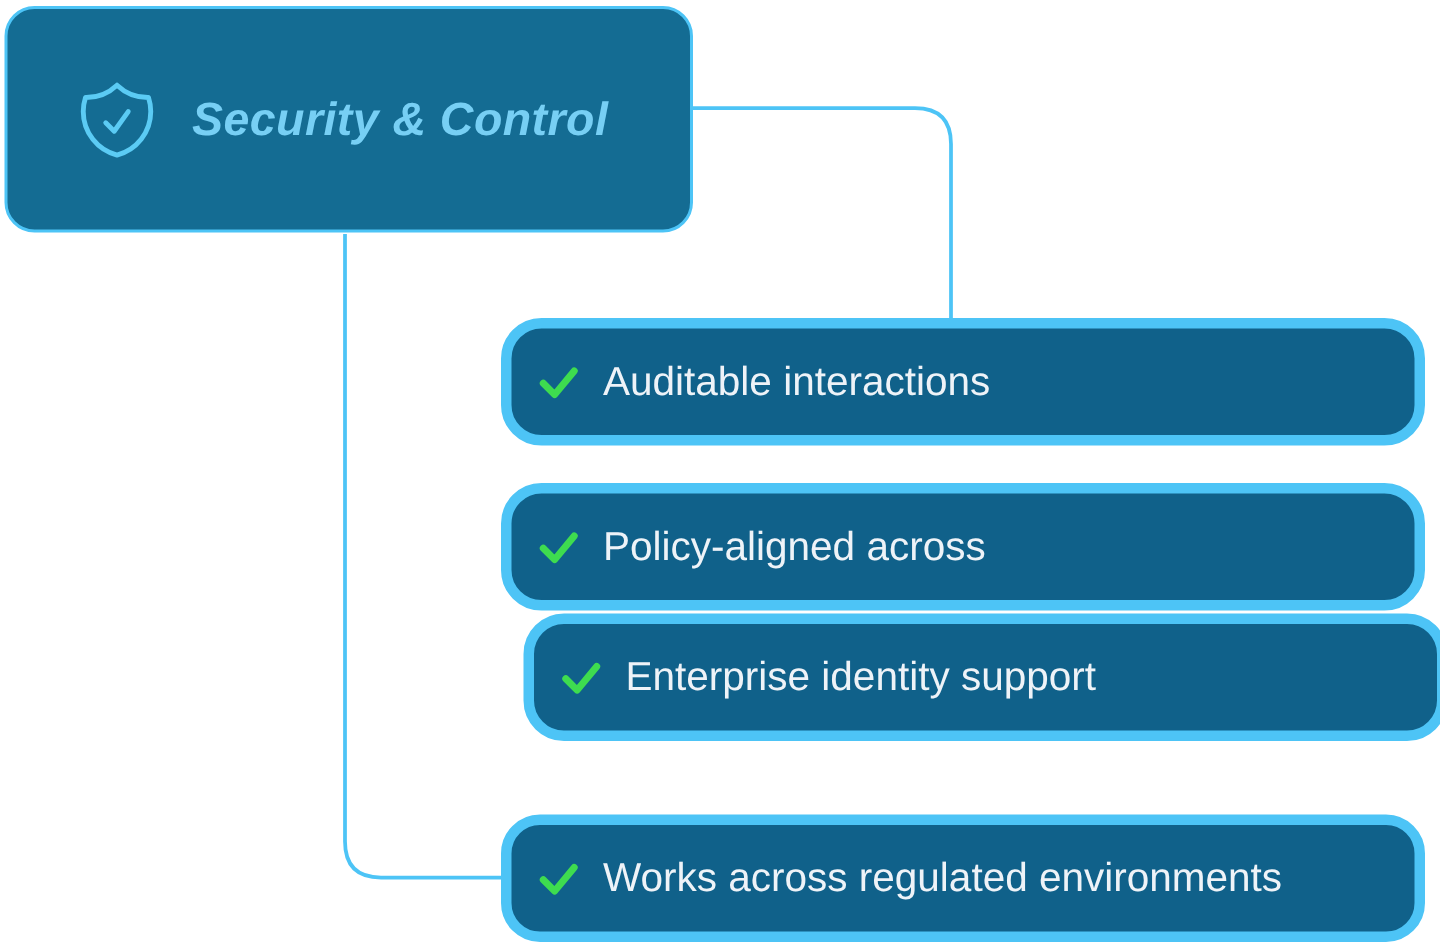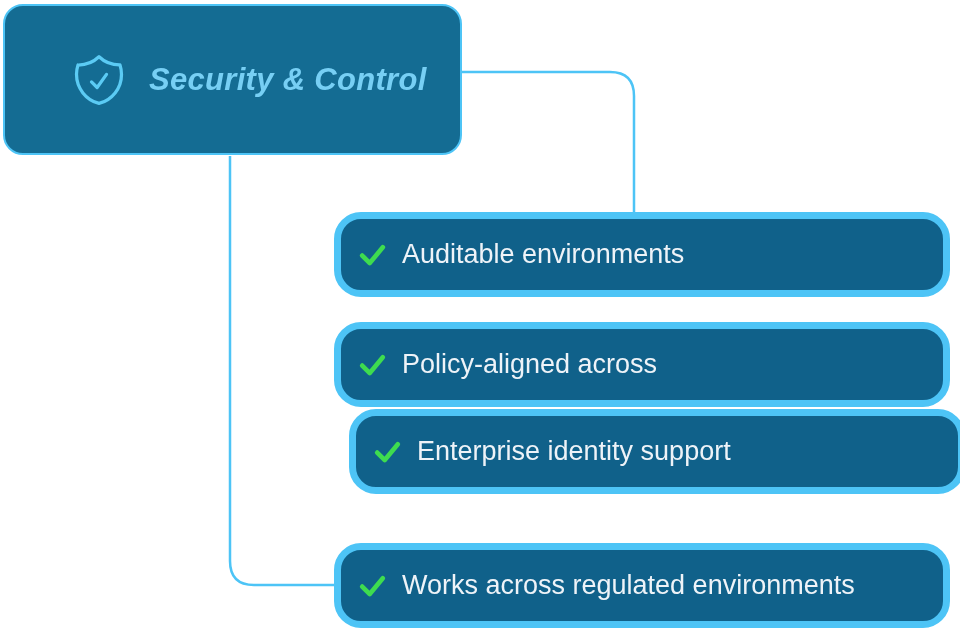--- a/index.html
+++ b/index.html
@@ -31,21 +31,21 @@
     left: 3px;
     top: 4px;
     width: 459px;
     height: 151px;
     box-sizing: border-box;
     background: #146c93;
     border: 2px solid #4dc4f6;
     border-radius: 20px;
     display: flex;
     align-items: center;
-    padding-left: 64px;
+    padding-left: 43px;
   }
   .root-node .shield {
     width: 60px;
     height: 60px;
     flex: 0 0 auto;
   }
   .root-title {
     margin-left: 20px;
     font-size: 31px;
     font-style: italic;
@@ -62,21 +62,21 @@
     background: #10618a;
     border: 7px solid #4dc4f6;
     border-radius: 27px;
     display: flex;
     align-items: center;
     padding-left: 15px;
   }
   .item-node.pos-1 { top: 212px; }
   .item-node.pos-2 { top: 322px; }
   .item-node.pos-3 { top: 409px; margin-left: 15px; }
-  .item-node.pos-4 { top: 543px; }
+  .item-node.pos-4 { top: 543px; border-radius: 26px; }
   .item-node .check {
     width: 33px;
     height: 33px;
     flex: 0 0 auto;
   }
   .item-label {
     margin-left: 13px;
     font-size: 27px;
     font-weight: 400;
     color: #eef3f8;
@@ -97,21 +97,21 @@
     <svg class="shield" viewBox="0 0 24 24" fill="none" stroke="#5bcbf4" stroke-width="1.3" stroke-linecap="round" stroke-linejoin="round" aria-hidden="true">
       <path d="M9 12.75 11.25 15 15 9.75m-3-7.036A11.959 11.959 0 0 1 3.598 6 11.99 11.99 0 0 0 3 9.749c0 5.592 3.824 10.29 9 11.623 5.176-1.332 9-6.03 9-11.622 0-1.31-.21-2.571-.598-3.751h-.152c-3.196 0-6.1-1.248-8.25-3.285Z"></path>
     </svg>
     <span class="root-title">Security &amp; Control</span>
   </div>
 
   <div class="item-node pos-1">
     <svg class="check" viewBox="0 0 24 24" fill="none" stroke="#3edc4f" stroke-width="3.4" stroke-linecap="round" stroke-linejoin="round" aria-hidden="true">
       <path d="M4.5 12.75 10 18.25 19.5 6.75"></path>
     </svg>
-    <span class="item-label">Auditable environments</span>
+    <span class="item-label">Auditable interactions</span>
   </div>
 
   <div class="item-node pos-2">
     <svg class="check" viewBox="0 0 24 24" fill="none" stroke="#3edc4f" stroke-width="3.4" stroke-linecap="round" stroke-linejoin="round" aria-hidden="true">
       <path d="M4.5 12.75 10 18.25 19.5 6.75"></path>
     </svg>
     <span class="item-label">Policy-aligned across</span>
   </div>
 
   <div class="item-node pos-3">

